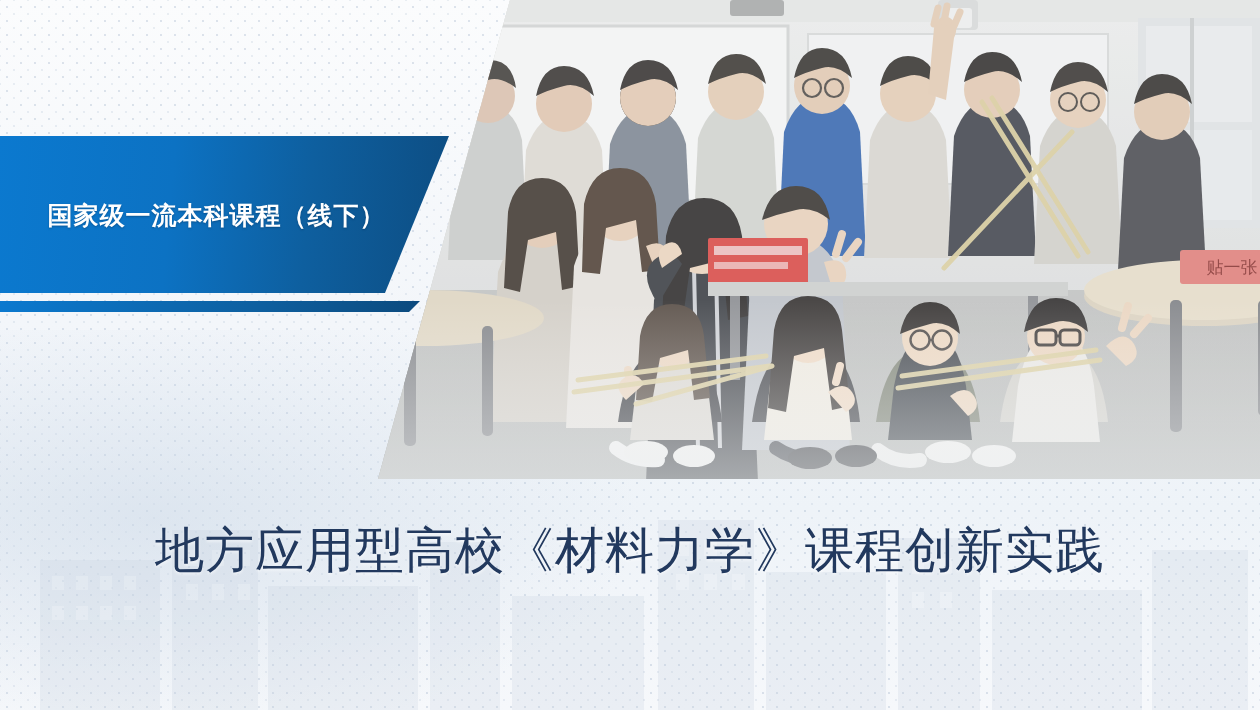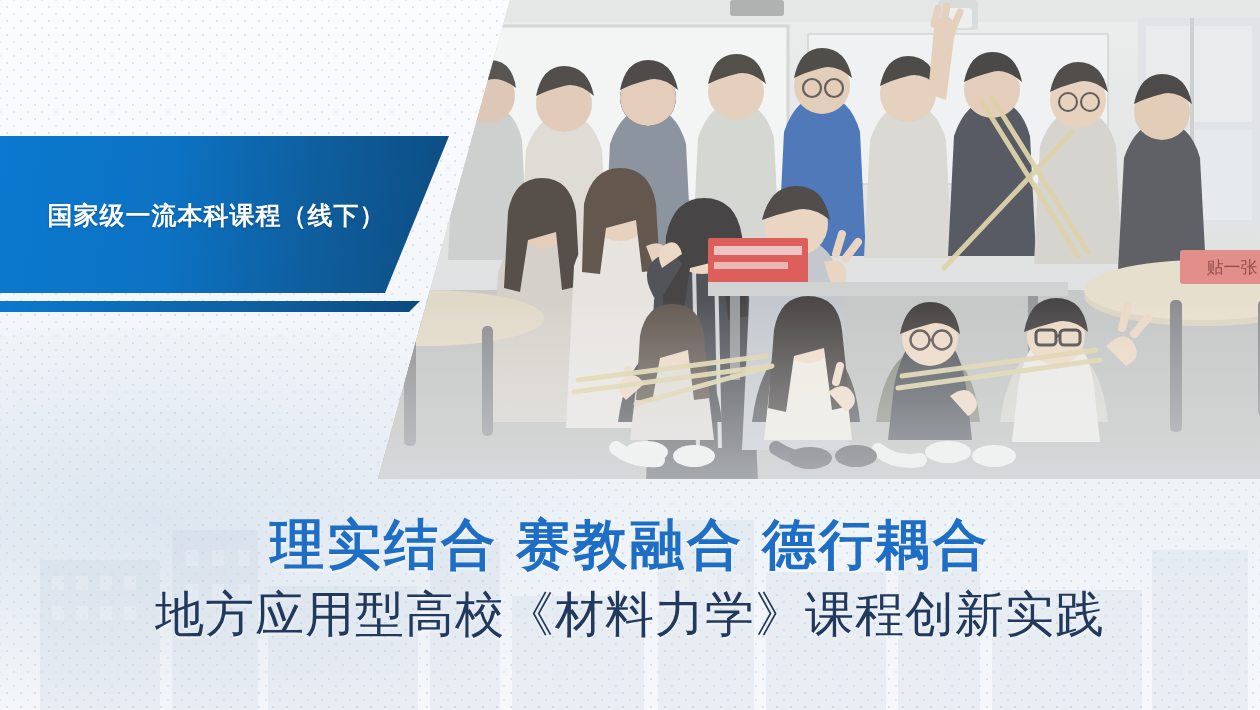--- a/index.html
+++ b/index.html
@@ -348,17 +348,16 @@
       <rect x="0" y="300" width="882" height="179" fill="url(#hazeG)"></rect>
     </svg>
   </div>
 
   <div class="banner">
     <div class="banner-line">国家级一流本科课程（线下）</div>
   </div>
   <div class="banner-accent"></div>
 
   <div class="headline">
-    <div class="headline-main">理实结合 赛教融合 德行耦合</div>
     <div class="headline-sub">地方应用型高校《材料力学》课程创新实践</div>
   </div>
 
 </div>
 
 </body></html>

